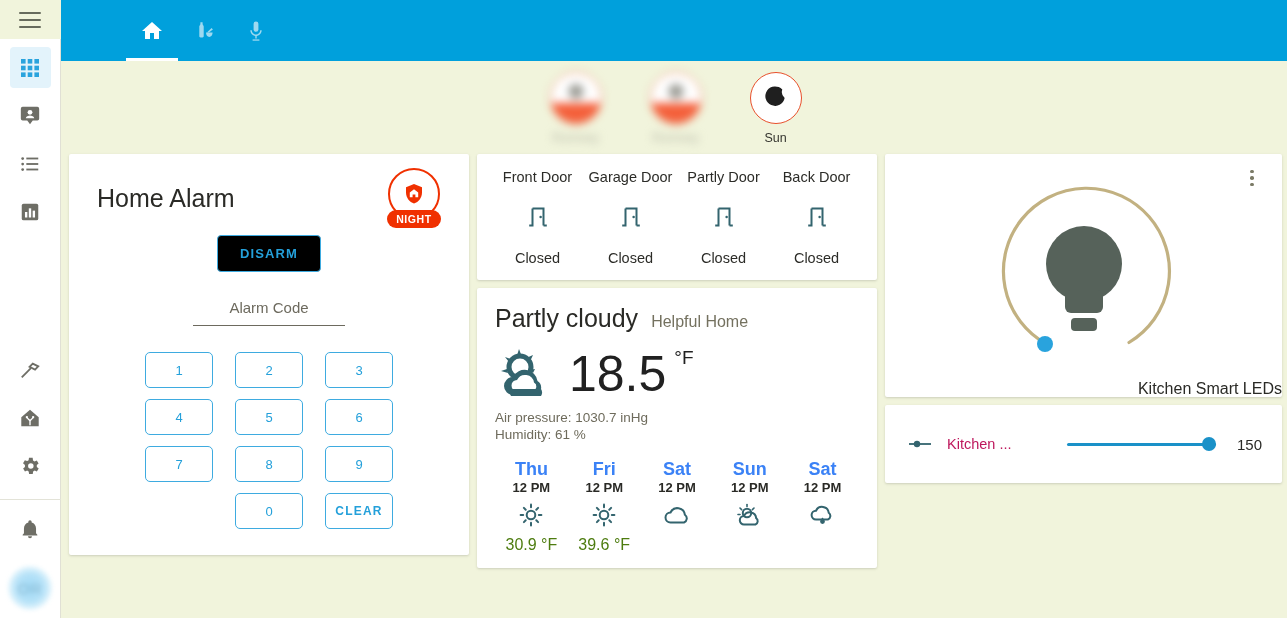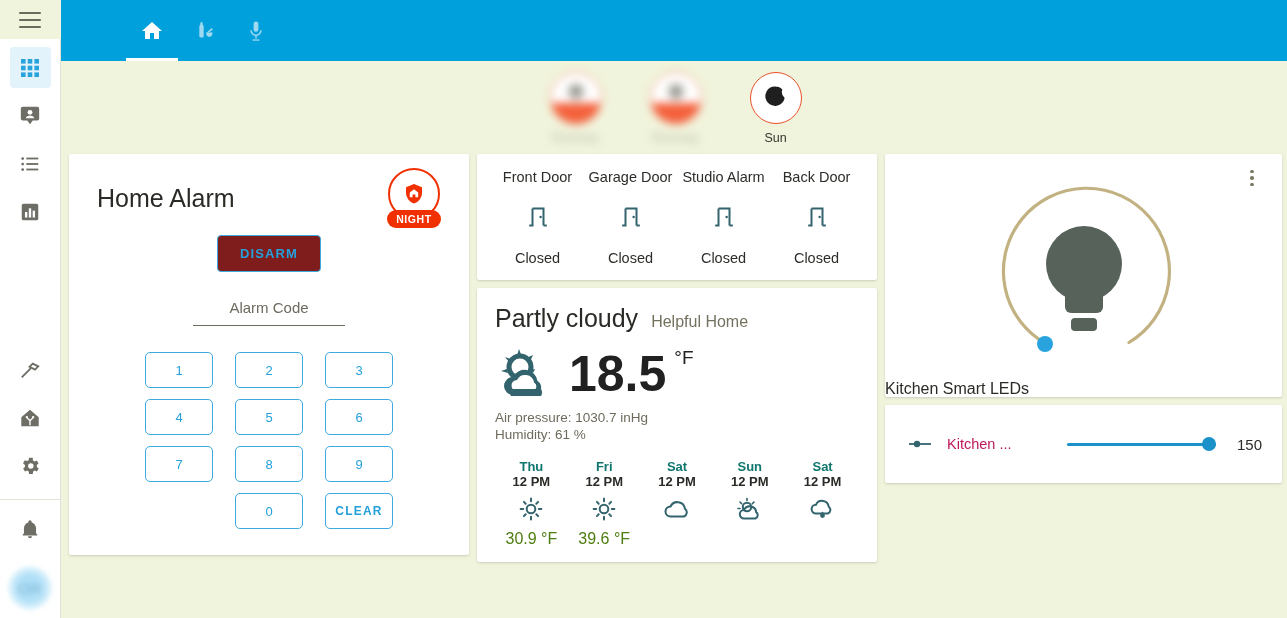--- a/index.html
+++ b/index.html
@@ -102,21 +102,21 @@
     border: 2px solid #f03000; background: #fff;
     display: flex; align-items: center; justify-content: center;
   }
   .alarm-badge-pill {
     margin-top: -10px; background: #f03000; color: #fff;
     font-size: 10.5px; font-weight: 700; letter-spacing: .6px;
     padding: 3px 9px; border-radius: 9px;
   }
   .disarm-wrap { display: flex; justify-content: center; margin-top: 22px; }
   .btn-outline {
-    border: 1px solid #3eabe0; border-radius: 4px; background: #7f1d1d;
+    border: 1px solid #3eabe0; border-radius: 4px; background: #000000;
     color: #24a0da; font-size: 13px; font-weight: 700; letter-spacing: 1.1px;
     padding: 10px 22px; min-width: 86px; text-align: center;
   }
   .code-field { margin: 27px auto 0; width: 152px; }
   .code-placeholder { font-size: 15px; color: #6d6a5e; text-align: center; padding-bottom: 9px; }
   .code-underline { height: 1px; background: #6d6a5e; }
   .keypad { display: grid; grid-template-columns: repeat(3, 68px); gap: 11px 22px; justify-content: center; margin-top: 26px; }
   .key {
     height: 36px; border: 1px solid #3eabe0; border-radius: 5px; background: #fff;
     color: #24a0da; font-size: 13px; display: flex; align-items: center; justify-content: center;
@@ -131,36 +131,36 @@
   .door-name { font-size: 14.5px; color: #2c2c28; }
   .door-icon { margin: 20px 0 17px; }
   .door-state { font-size: 14.5px; color: #2c2c28; }
 
   
   .weather-card { padding: 16px 18px 14px; }
   .w-head { display: flex; align-items: baseline; gap: 13px; }
   .w-cond { font-size: 25px; color: #2a2a26; }
   .w-loc { font-size: 16px; color: #74715f; }
   .w-mid { display: flex; align-items: center; margin-top: 12px; gap: 8px; }
-  .w-temp { font-size: 50px; color: #212121; line-height: 1; font-weight: 700; }
+  .w-temp { font-size: 50px; color: #212121; line-height: 1; font-weight: 400; }
   .w-unit { font-size: 19px; color: #212121; vertical-align: super; position: relative; top: -16px; }
   .w-attrs { margin-top: 6px; font-size: 13.5px; color: #6e6b5c; line-height: 1.27; }
   .forecast { display: flex; margin-top: 16px; }
   .fc { flex: 1 1 0; display: flex; flex-direction: column; align-items: center; }
-  .fc-day { font-size: 13px; font-weight: 700; color: #0f766e; }
+  .fc-day { font-size: 18px; font-weight: 700; color: #3b82f6; }
   .fc-time { font-size: 13px; font-weight: 700; color: #2a2a26; }
   .fc-icon { margin: 7px 0 8px; height: 26px; display: flex; align-items: center; }
   .fc-temp { font-size: 16px; color: #4d7c0f; min-height: 15px; }
 
   
   .light-card { position: relative; padding: 14px 0 20px; height: 243px; }
   .kebab { position: absolute; right: 20px; top: 14px; width: 20px; height: 20px; display: flex; flex-direction: column; align-items: center; justify-content: center; gap: 3px; }
   .kebab i { width: 3.5px; height: 3.5px; border-radius: 50%; background: #7b7a66; display: block; }
   .dial-wrap { display: flex; justify-content: center; margin-top: 4px; }
-  .light-name { text-align: left; font-size: 16px; color: #2a2a26; margin-top: 12px; }
+  .light-name { text-align: right; font-size: 16px; color: #2a2a26; margin-top: 12px; }
 
   
   .slider-card { height: 78px; display: flex; align-items: center; padding: 0 20px; gap: 12px; }
   .sl-icon { width: 30px; display: flex; align-items: center; justify-content: center; }
   .sl-name { font-size: 14.5px; color: #be185d; width: 108px; overflow: hidden; white-space: nowrap; }
   .sl-track-wrap { flex: 1 1 auto; position: relative; height: 20px; display: flex; align-items: center; }
   .sl-track { position: absolute; left: 0; right: 0; height: 3px; background: #1a91c8; border-radius: 2px; }
   .sl-thumb { position: absolute; right: 0; width: 14px; height: 14px; border-radius: 50%; background: #1a91c8; }
   .sl-value { font-size: 15px; color: #2a2a26; width: 34px; text-align: right; }
 </style>
@@ -385,21 +385,21 @@
                   <svg width="22" height="24" viewBox="0 0 22 24">
                       <path fill="none" stroke="#33646e" stroke-width="2" d="M5.5 3.5h11v17"></path>
                       <path fill="none" stroke="#33646e" stroke-width="2" d="M5.5 3.5v17H2.2"></path>
                       <path fill="none" stroke="#33646e" stroke-width="2" d="M16.5 20.5h3.3"></path>
                       <circle cx="13.6" cy="12" r="1.25" fill="#33646e"></circle>
                     </svg>
                 </div>
                 <div class="door-state">Closed</div>
               </div>
               <div class="door">
-                <div class="door-name">Studio Alarm</div>
+                <div class="door-name">Partly Door</div>
                 <div class="door-icon">
                   <svg width="22" height="24" viewBox="0 0 22 24">
                       <path fill="none" stroke="#33646e" stroke-width="2" d="M5.5 3.5h11v17"></path>
                       <path fill="none" stroke="#33646e" stroke-width="2" d="M5.5 3.5v17H2.2"></path>
                       <path fill="none" stroke="#33646e" stroke-width="2" d="M16.5 20.5h3.3"></path>
                       <circle cx="13.6" cy="12" r="1.25" fill="#33646e"></circle>
                     </svg>
                 </div>
                 <div class="door-state">Closed</div>
               </div>

